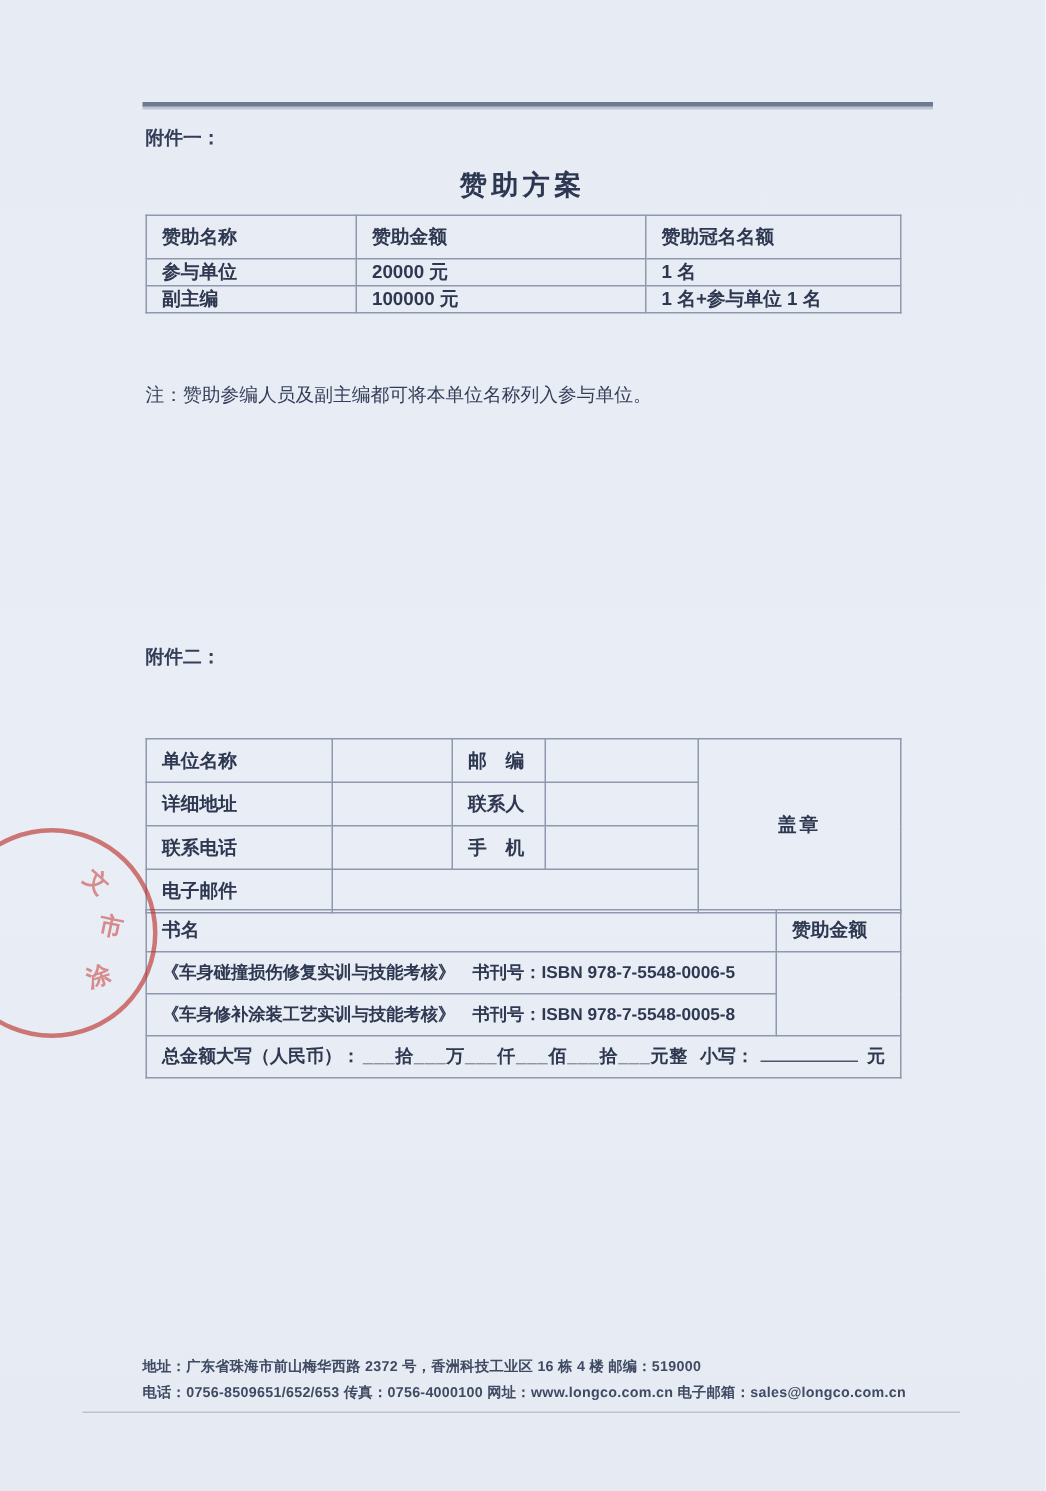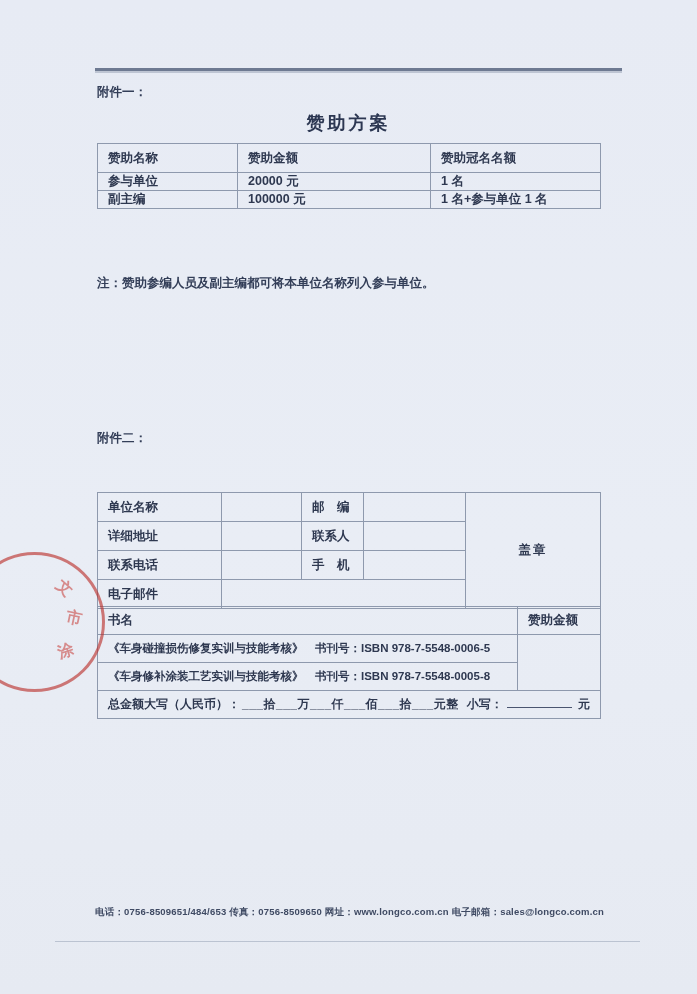--- a/index.html
+++ b/index.html
@@ -46,21 +46,21 @@
   .book-cell { font-size:11.5px; }
   .amount-col { }
 
   .total-cell { padding:0 8px 0 10px; }
   .total-flex { display:flex; align-items:flex-start; width:100%; font-size:12px; }
   .total-units { margin-left:2px; letter-spacing:0.5px; }
   .total-small { margin-left:8px; }
   .total-blank { flex:1 1 auto; border-bottom:1px solid #4a5570; margin:0 6px 3px 4px; height:12px; min-width:60px; }
   .total-yuan { margin-right:2px; }
 
-  .note { position:absolute; top:275px; left:97px; font-size:12.5px; font-weight:700; color:#333e58; }
+  .note { position:absolute; top:255px; left:97px; font-size:12.5px; font-weight:400; color:#333e58; }
 
   
   .seal-arc { position:absolute; left:-36px; top:552px; width:141px; height:140px; border-radius:50%; border:3px solid rgba(186,44,38,0.62); }
   .seal-char { position:absolute; color:rgba(198,58,52,0.55); font-weight:bold; font-size:16px; font-family:"Liberation Serif", serif; }
   .seal-char.c1 { left:56px; top:578px; transform:rotate(42deg); }
   .seal-char.c2 { left:66px; top:608px; transform:rotate(12deg); }
   .seal-char.c3 { left:58px; top:641px; transform:rotate(-18deg); }
 
   
   .footer { position:absolute; left:95px; top:903px; font-size:9.5px; font-weight:600; color:#3f4a63; line-height:17px; letter-spacing:0.2px; }
@@ -170,17 +170,18 @@
     </tr>
   </tbody>
     </table>
 
   <div class="seal-arc"></div>
   <span class="seal-char c1">文</span>
   <span class="seal-char c2">市</span>
   <span class="seal-char c3">涂</span>
 
   <div class="footer">
-    <div>电话：0756-8509651/484/653 传真：0756-8509650 网址：www.longco.com.cn 电子邮箱：sales@longco.com.cn</div>
+    <div>地址：广东省珠海市前山梅华西路 2372 号，香洲科技工业区 16 栋 4 楼 邮编：519000</div>
+    <div>电话：0756-8509651/652/653 传真：0756-4000100 网址：www.longco.com.cn 电子邮箱：sales@longco.com.cn</div>
   </div>
   <div class="bottom-edge"></div>
 
 </div>
 
 </body></html>

